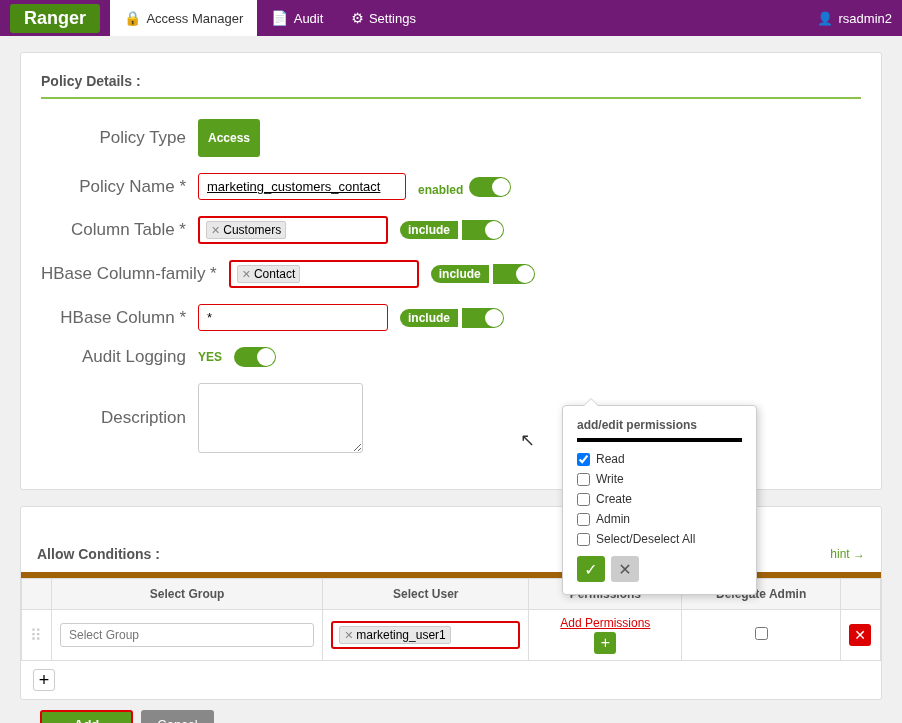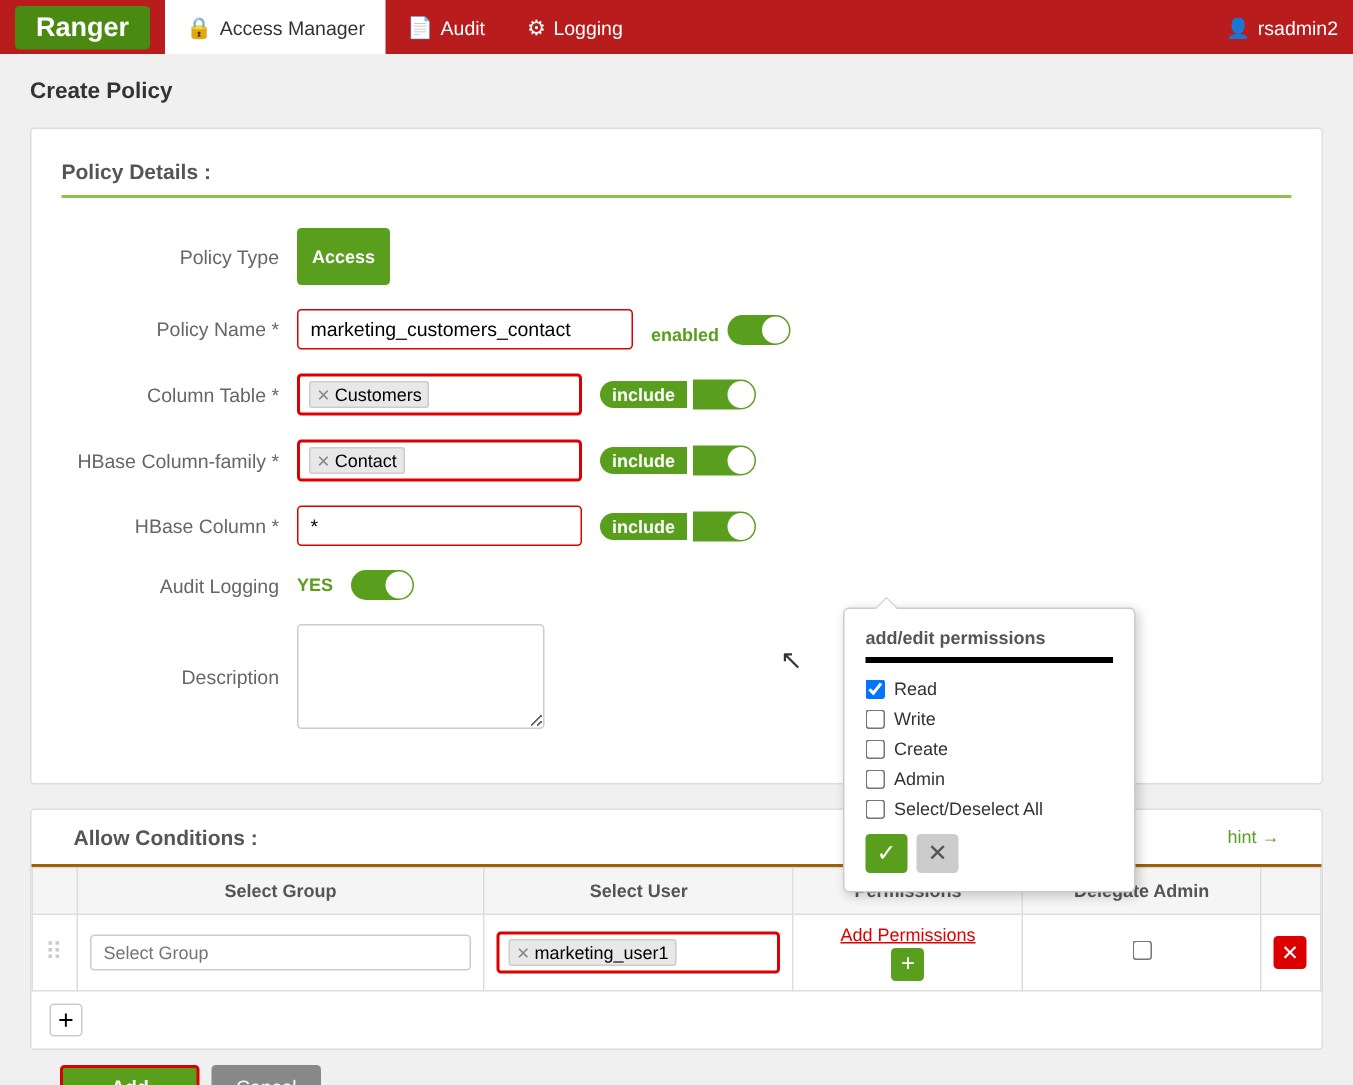--- a/index.html
+++ b/index.html
@@ -1,20 +1,20 @@
 <!DOCTYPE html>
 <html><head>
   <meta charset="utf-8">
   <style>
     * { box-sizing: border-box; margin: 0; padding: 0; }
     body { font-family: Arial, sans-serif; font-size: 13px; background: #f0f0f0; width: 902px; min-height: 723px; }
 
     
     .navbar {
-      background: #b91c1c;
+      background: #701a75;
       display: flex;
       align-items: center;
       height: 36px;
       padding: 0 10px;
     }
     .navbar-brand {
       background: #4a8a12;
       color: #fff;
       font-size: 18px;
       font-weight: bold;
@@ -55,21 +55,21 @@
     .form-row {
       display: flex;
       align-items: center;
       margin-bottom: 16px;
       gap: 12px;
     }
     .form-label {
       min-width: 145px;
       text-align: right;
       color: #666;
-      font-size: 13px;
+      font-size: 17px;
     }
 
     
     .badge-access {
       background: #5a9e1e;
       color: #fff;
       padding: 12px 10px;
       border-radius: 3px;
       font-size: 12px;
       font-weight: bold;
@@ -186,22 +186,23 @@
     
     .allow-section {
       background: #fff;
       border: 1px solid #ddd;
       border-radius: 3px;
     }
     .allow-header {
       display: flex;
       align-items: center;
       justify-content: space-between;
-      padding: 10px 28px;
-      border-bottom: 2px solid #a16207;
+      padding: 10px 16px;
+      border-bottom: 6px solid #a16207;
+      margin-top: 29px;
     }
     .allow-title { font-size: 14px; font-weight: bold; color: #555; }
     .hint-link { color: #5a9e1e; font-size: 12px; text-decoration: none; cursor: pointer; }
 
     
     .conditions-table {
       width: 100%;
       border-collapse: collapse;
       margin: 0;
     }
@@ -409,42 +410,41 @@
   <div class="nav-item active">
     <span class="nav-icon">🔒</span>
     <span>Access Manager</span>
   </div>
   <div class="nav-item">
     <span class="nav-icon">📄</span>
     <span>Audit</span>
   </div>
   <div class="nav-item">
     <span class="nav-icon">⚙</span>
-    <span>Logging</span>
+    <span>Settings</span>
   </div>
   <div class="nav-right">
     <span>👤</span>
     <span>rsadmin2</span>
   </div>
 </div>
 
 <div class="main-content" style="position:relative;">
-  <div class="page-title">Create Policy</div>
 
   <div class="card">
     <div class="section-title">Policy Details :</div>
 
     <div class="form-row">
       <div class="form-label">Policy Type</div>
       <span class="badge-access">Access</span>
     </div>
 
     <div class="form-row">
       <div class="form-label">Policy Name *</div>
-      <input class="form-input" type="text" style="width: 224px;" value="marketing_customers_contact">
+      <input class="form-input" type="text" style="width: 208px; text-decoration: underline;" value="marketing_customers_contact">
       <div class="toggle-wrap">
         <span class="toggle-label enabled">enabled</span>
         <div class="toggle on">
           <div class="toggle-knob"></div>
         </div>
       </div>
     </div>
 
     <div class="form-row">
       <div class="form-label">Column Table *</div>

